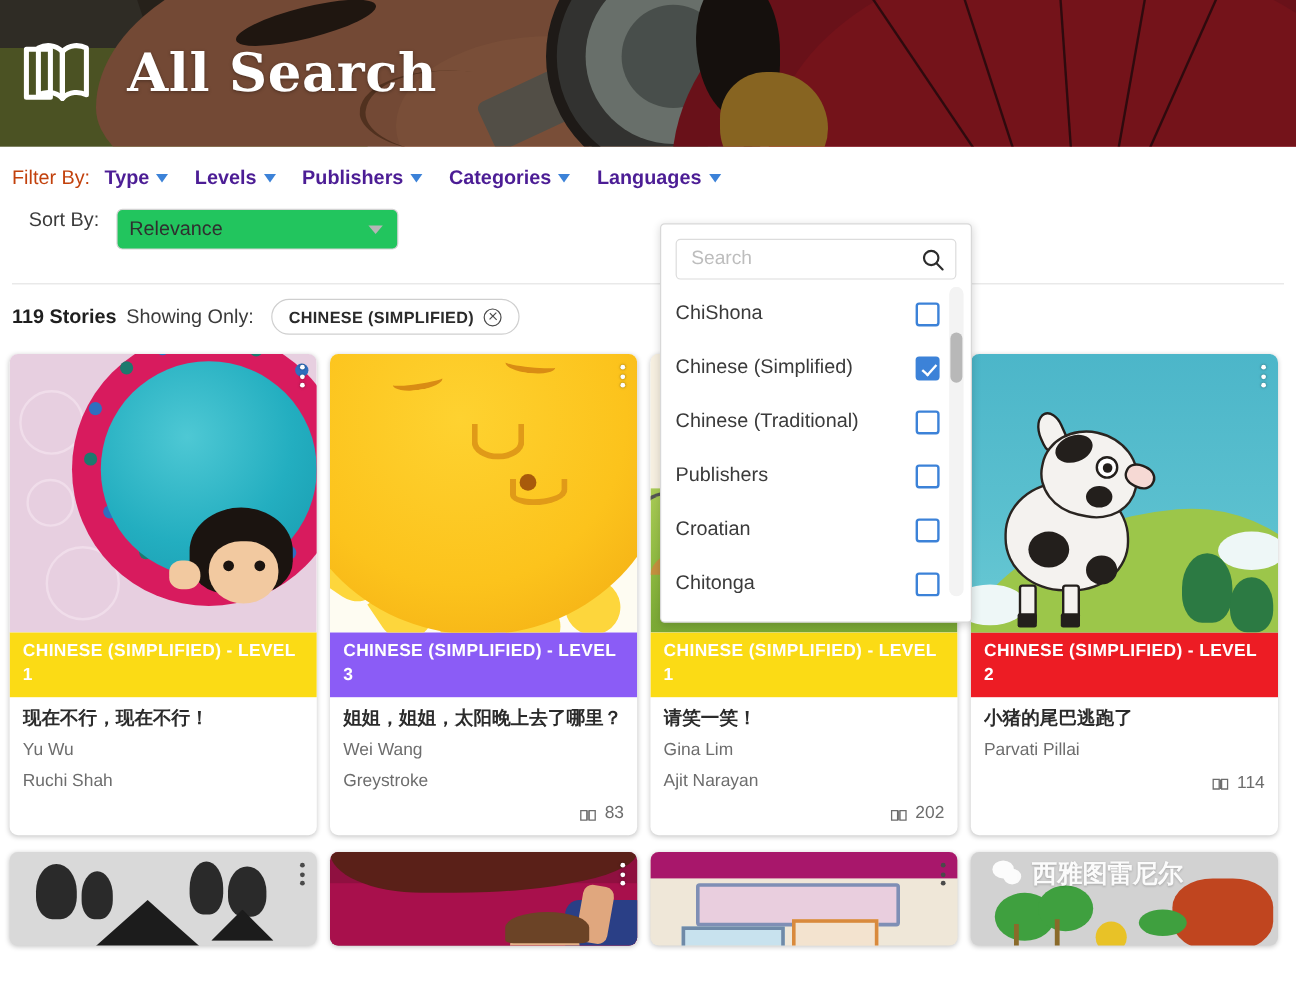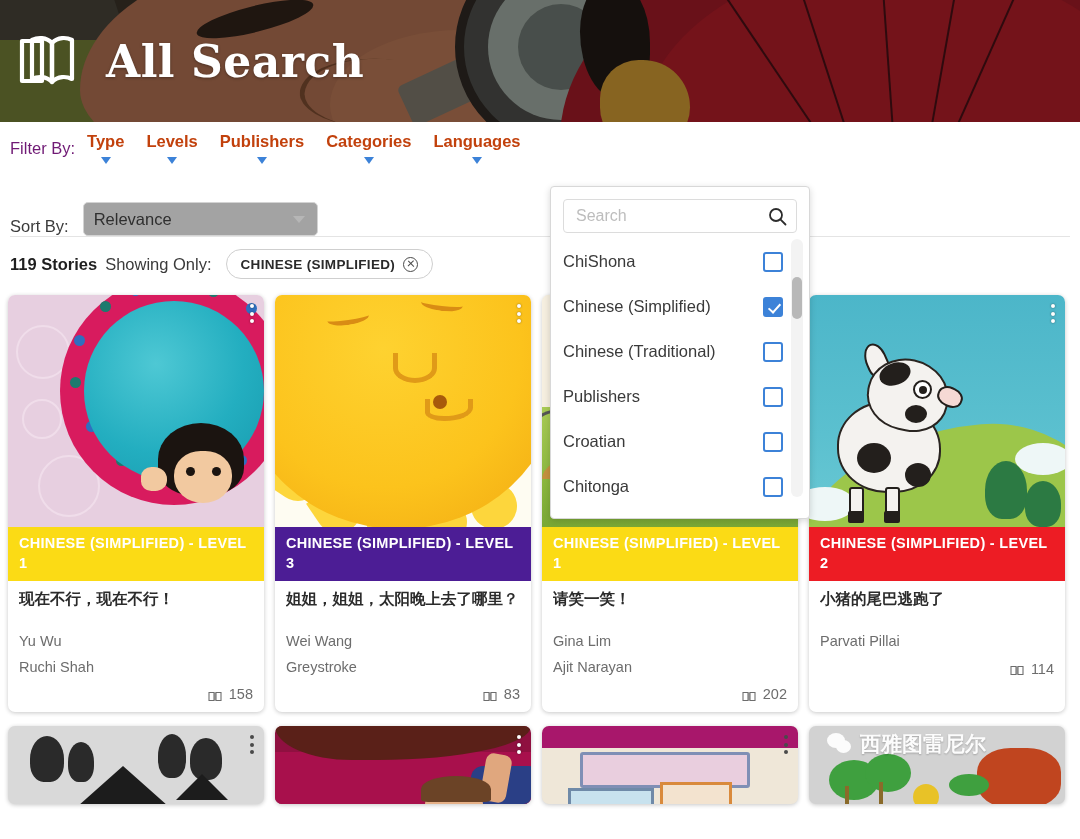--- a/index.html
+++ b/index.html
@@ -138,51 +138,50 @@
   }
 
   
   .filterbar {
     position: relative;
     height: 52px;
     display: flex; align-items: center;
     padding-left: 10px;
     font-size: 16.5px;
   }
-  .filter-label { color: #701a75; margin-right: 12px; }
+  .filter-label { color: #c2410c; margin-right: 12px; }
   .filter-link {
-    color: #c2410c;
+    color: #4c1d95;
     font-weight: bold;
     margin-right: 22px;
     display: inline-flex; align-items: center; gap: 6px;
     cursor: pointer;
     white-space: nowrap;
-    flex-direction: column;
   }
   .caret {
     width: 0; height: 0;
     border-left: 5.5px solid transparent;
     border-right: 5.5px solid transparent;
     border-top: 7px solid #3c82d8;
     display: inline-block;
   }
 
   
   .sortrow {
     height: 62px;
-    display: flex; align-items: flex-end;
-    padding-left: 10px;
+    display: flex; align-items: flex-start;
+    padding-left: 24px;
     font-size: 16.5px;
   }
   .sort-label { color: #3b3b3b; margin-right: 14px; }
   .select-box {
     width: 235px; height: 34px;
     border: 1px solid #d3d3d3;
     border-radius: 5px;
-    background: #a3a3a3;
+    background: #22c55e;
     display: flex; align-items: center;
     padding: 0 10px;
     position: relative;
     cursor: pointer;
   }
   .select-value { color: #2f2f2f; font-size: 16.5px; }
   .select-caret {
     position: absolute; right: 12px;
     width: 0; height: 0;
     border-left: 6px solid transparent;
@@ -270,21 +269,21 @@
     letter-spacing: 0.3px;
     line-height: 1.35;
     padding: 7px 11px 8px;
   }
   .card-body { padding: 8px 11px 10px; }
   .card-title {
     font-size: 15.5px;
     font-weight: bold;
     color: #2b2b2b;
     line-height: 1.3;
-    margin-bottom: 20px;
+    margin-bottom: 4px;
     min-height: 20px;
     white-space: nowrap;
     overflow: hidden;
   }
   .card-person {
     font-size: 14.5px;
     color: #6d6d6d;
     line-height: 1.75;
   }
   .card-foot {
@@ -681,32 +680,20 @@
             <i></i>
             <i></i>
             <i></i>
           </span>
       </div>
       <div class="badge" style="background:#fbdb15;">CHINESE (SIMPLIFIED) - LEVEL 1</div>
       <div class="card-body">
         <div class="card-title">现在不行，现在不行！</div>
         <div class="card-person">Yu Wu</div>
         <div class="card-person">Ruchi Shah</div>
-        <div class="card-foot">
-          <span class="bookglyph">
-            <svg viewBox="0 0 14 11" width="14" height="11">
-              <g fill="none" stroke="#6d6d6d" stroke-width="1.1">
-                <path d="M1 1.5h5v8H1z"></path>
-                  <path d="M8 1.5h5v8H8z"></path>
-                  <path d="M7 1.5v8"></path>
-              </g>
-            </svg>
-          </span>
-          <span>158</span>
-        </div>
       </div>
     </div>
 
     <div class="card">
       <div class="card-img">
         <div class="art">
           <div class="c2-bg"></div>
           <div class="c2-ray" style="left:-30px;top:120px;transform:rotate(12deg);"></div>
           <div class="c2-ray" style="left:0px;top:160px;transform:rotate(34deg);"></div>
           <div class="c2-ray" style="left:40px;top:192px;transform:rotate(56deg);"></div>
@@ -719,21 +706,21 @@
           <div class="c2-nose"></div>
           <div class="c2-mouth"></div>
           <div class="c2-dot"></div>
         </div>
         <span class="kebab">
             <i></i>
             <i></i>
             <i></i>
           </span>
       </div>
-      <div class="badge" style="background:#4c1d95;">CHINESE (SIMPLIFIED) - LEVEL 3</div>
+      <div class="badge" style="background:#8b5cf6;">CHINESE (SIMPLIFIED) - LEVEL 3</div>
       <div class="card-body">
         <div class="card-title">姐姐，姐姐，太阳晚上去了哪里？</div>
         <div class="card-person">Wei Wang</div>
         <div class="card-person">Greystroke</div>
         <div class="card-foot">
           <span class="bookglyph">
             <svg viewBox="0 0 14 11" width="14" height="11">
               <g fill="none" stroke="#6d6d6d" stroke-width="1.1">
                 <path d="M1 1.5h5v8H1z"></path>
                   <path d="M8 1.5h5v8H8z"></path>

